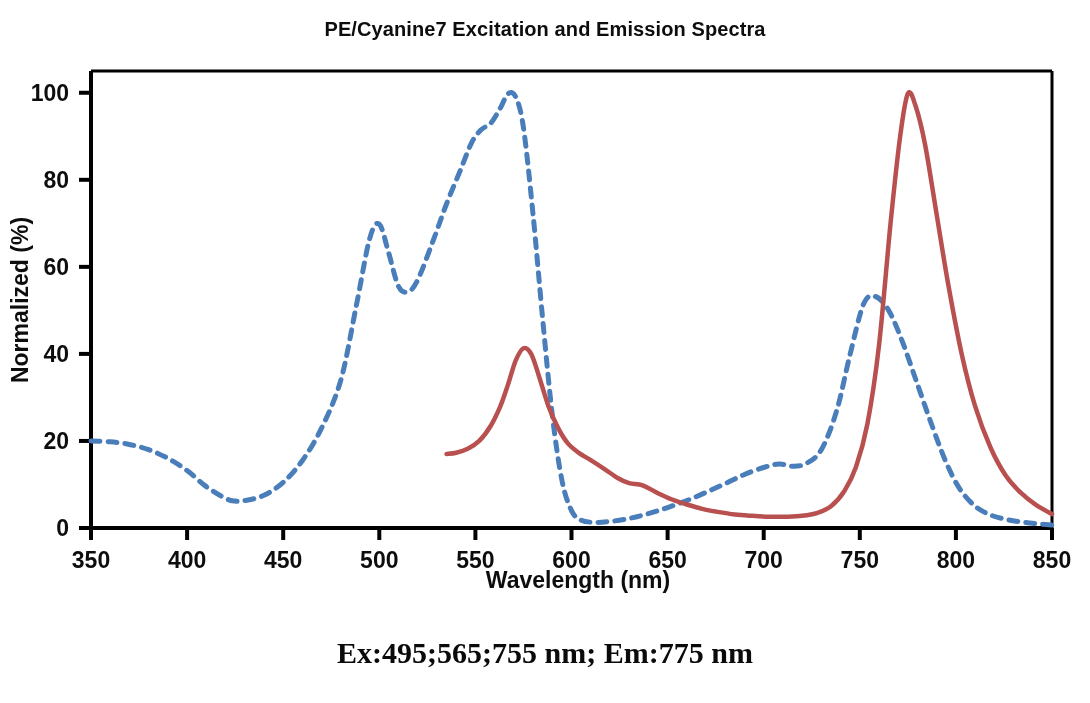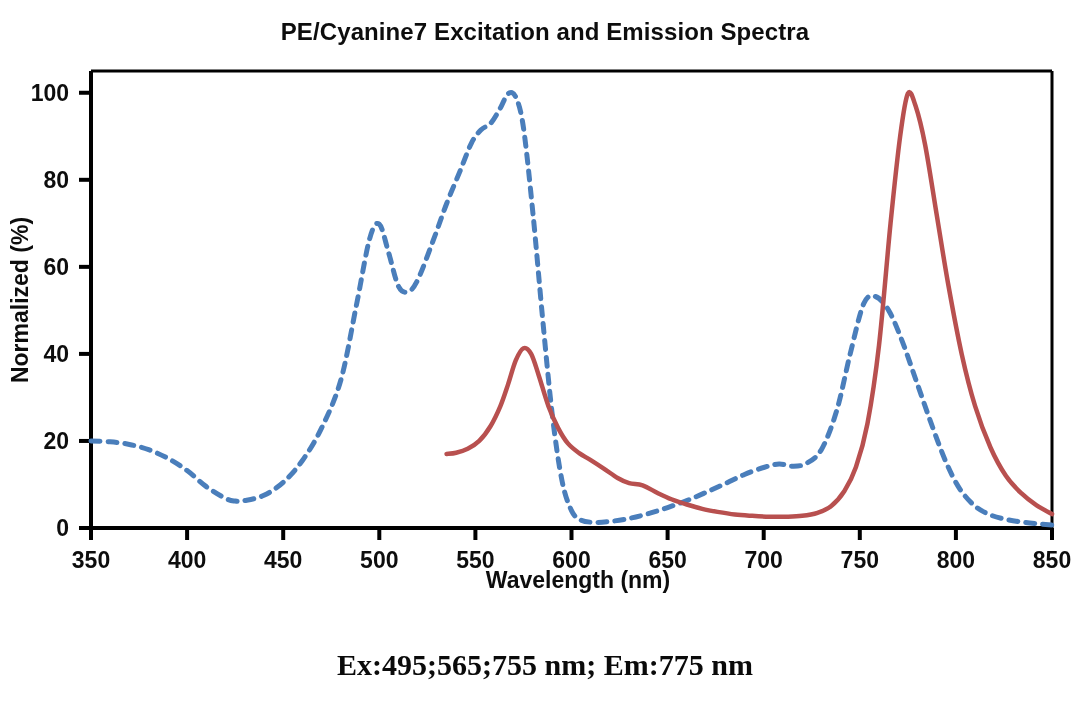--- a/index.html
+++ b/index.html
@@ -20,21 +20,21 @@
     height: 703px;
     background: #ffffff;
   }
   #chart-title {
     position: absolute;
     top: 18px;
     left: 0;
     width: 1090px;
     text-align: center;
     font-family: "Liberation Sans", sans-serif;
-    font-size: 24px;
+    font-size: 20px;
     font-weight: bold;
     letter-spacing: 0.1px;
     color: #0d0d0d;
   }
   #plot-area {
     position: absolute;
     left: 0;
     top: 0;
     width: 1090px;
     height: 620px;
@@ -42,21 +42,20 @@
   #figure-caption {
     position: absolute;
     top: 636px;
     left: 0;
     width: 1090px;
     text-align: center;
     font-family: "Liberation Serif", serif;
     font-size: 30px;
     font-weight: bold;
     color: #0a0a0a;
-    margin-top: 12px;
   }
   svg text {
     font-family: "Liberation Sans", sans-serif;
     fill: #0d0d0d;
   }
   .tick-label {
     font-size: 23px;
     font-weight: bold;
   }
   .axis-title {

